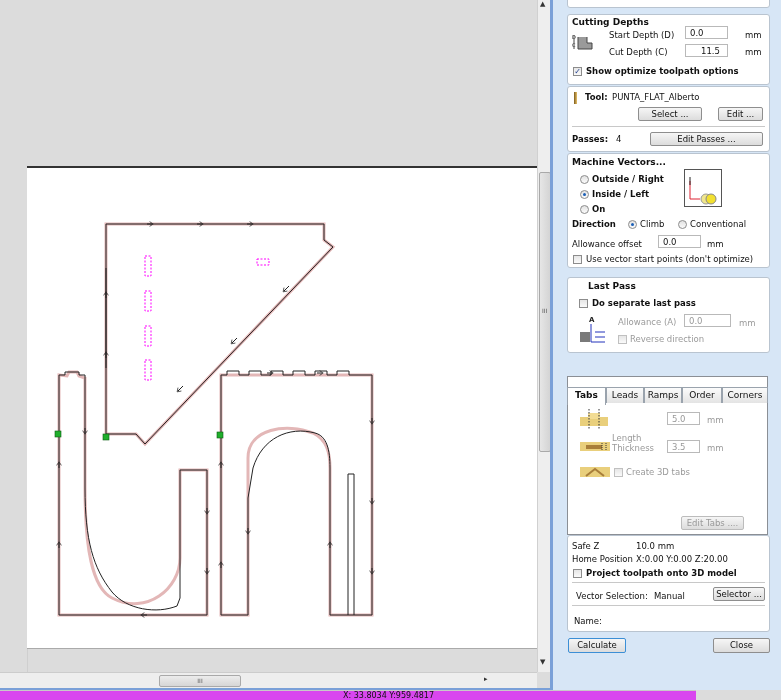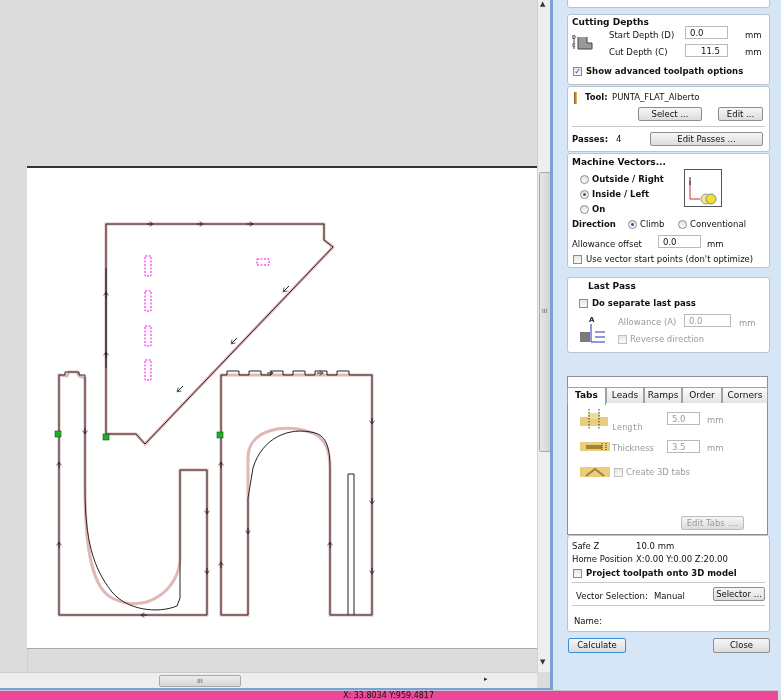--- a/index.html
+++ b/index.html
@@ -13,21 +13,21 @@
   #vscroll{position:absolute;left:537px;top:0;width:13px;height:672px;background:#eeeeee;border-left:1px solid #d0d0d0;}
   #vthumb{position:absolute;left:1px;top:172px;width:10px;height:278px;background:linear-gradient(90deg,#e6e6e6,#d4d4d4);border:1px solid #a9a9a9;border-radius:2px;}
   #vthumb span{position:absolute;left:2px;top:134px;font-size:6px;color:#555;}
   #vup{position:absolute;left:2px;top:0;font-size:7px;color:#333;}
   #vdown{position:absolute;left:2px;top:658px;font-size:7px;color:#333;}
   #hscroll{position:absolute;left:0;top:672px;width:537px;height:16px;background:#eeeeee;border-top:1px solid #ccc;}
   #hthumb{position:absolute;left:159px;top:2px;width:80px;height:10px;background:linear-gradient(#ececec,#d6d6d6);border:1px solid #a9a9a9;border-radius:2px;text-align:center;font-size:6px;line-height:10px;color:#555;}
   #hright{position:absolute;left:484px;top:2px;font-size:7px;color:#333;}
   #blueedge{position:absolute;left:550px;top:0;width:3px;height:690px;background:#7aa0d8;}
   #hblueedge{position:absolute;left:0;top:688px;width:553px;height:2px;background:#7aa0d8;}
-  #statusbar{position:absolute;left:0;top:690px;width:778px;height:10px;background:#ec4899;border-top:1px solid #c8c8c8;}
+  #statusbar{position:absolute;left:0;top:690px;width:696px;height:10px;background:#d946ef;border-top:1px solid #c8c8c8;}
   #coords{position:absolute;left:343px;top:0;font-size:8px;line-height:10px;color:#111;}
   
   #panel{position:absolute;left:553px;top:0;width:228px;height:690px;background:#d7e6f6;}
   .box{position:absolute;left:14px;width:201px;background:#fff;border:1px solid #b9c4d0;border-radius:3px;}
   .title{position:absolute;font-weight:bold;font-size:9px;}
   .lbl{position:absolute;font-size:8.5px;white-space:nowrap;}
   .bold{font-weight:bold;}
   .dim{color:#9a9a9a;}
   .inp{position:absolute;height:13px;border:1px solid #b9b9b9;background:#fff;font-size:8.5px;line-height:13px;padding-left:4px;box-sizing:border-box;}
   .inp.dim{color:#999;}
@@ -136,21 +136,21 @@
       <text x="0" y="6" font-size="5" fill="#333">D</text>
       <text x="0" y="14" font-size="5" fill="#333">C</text>
     </svg>
     <span class="lbl" style="left:41px;top:15px;">Start Depth (D)</span>
     <div class="inp" style="left:117px;top:11px;width:43px;">0.0</div>
     <span class="lbl" style="left:177px;top:15px;">mm</span>
     <span class="lbl" style="left:41px;top:32px;">Cut Depth (C)</span>
     <div class="inp" style="left:117px;top:29px;width:43px;padding-left:15px;">11.5</div>
     <span class="lbl" style="left:177px;top:32px;">mm</span>
     <div class="chk" style="left:5px;top:52px;">✓</div>
-    <span class="lbl bold" style="left:18px;top:51px;">Show advanced toolpath options</span>
+    <span class="lbl bold" style="left:18px;top:51px;">Show optimize toolpath options</span>
   </div>
 
   <div class="box" style="top:86px;height:64px;">
     <div style="position:absolute;left:6px;top:5px;width:3px;height:12px;background:linear-gradient(90deg,#7a5a1b,#e9c26a);"></div>
     <span class="lbl bold" style="left:17px;top:5px;">Tool:</span>
     <span class="lbl" style="left:44px;top:5px;">PUNTA_FLAT_Alberto</span>
     <div class="btn" style="left:70px;top:20px;width:64px;">Select ...</div>
     <div class="btn" style="left:150px;top:20px;width:45px;">Edit ...</div>
     <div class="sep" style="top:39px;"></div>
     <span class="lbl bold" style="left:4px;top:47px;">Passes:</span>
@@ -203,21 +203,21 @@
 
   <div style="position:absolute;left:14px;top:360px;width:201px;height:175px;">
     <div class="tabbody">
       <div class="chk" style="left:14px;top:13px;"></div>
       <span class="lbl bold" style="left:29px;top:12px;">Add tabs to toolpath</span>
       <svg style="position:absolute;left:12px;top:32px;" width="28" height="20">
         <rect x="0" y="8" width="28" height="9" fill="#e9cf7c"></rect>
         <rect x="8" y="4" width="12" height="6" fill="#f2dc94"></rect>
         <path d="M9,0 L9,20 M19,0 L19,20" stroke="#333" stroke-dasharray="1.5,1.5"></path>
       </svg>
-      <span class="lbl dim" style="left:44px;top:46px;font-family:Liberation Mono, monospace;">Length</span>
+      <span class="lbl dim" style="left:44px;top:56px;">Length</span>
       <div class="inp dim" style="left:99px;top:35px;width:33px;">5.0</div>
       <span class="lbl dim" style="left:139px;top:38px;">mm</span>
       <svg style="position:absolute;left:12px;top:62px;" width="30" height="14">
         <rect x="0" y="3" width="30" height="9" fill="#e9cf7c"></rect>
         <rect x="6" y="6" width="16" height="4" fill="#a87e3a"></rect>
         <path d="M22,4 L22,12 M26,4 L26,12" stroke="#333" stroke-dasharray="1,1"></path>
       </svg>
       <span class="lbl dim" style="left:44px;top:66px;">Thickness</span>
       <div class="inp dim" style="left:99px;top:63px;width:33px;">3.5</div>
       <span class="lbl dim" style="left:139px;top:66px;">mm</span>

